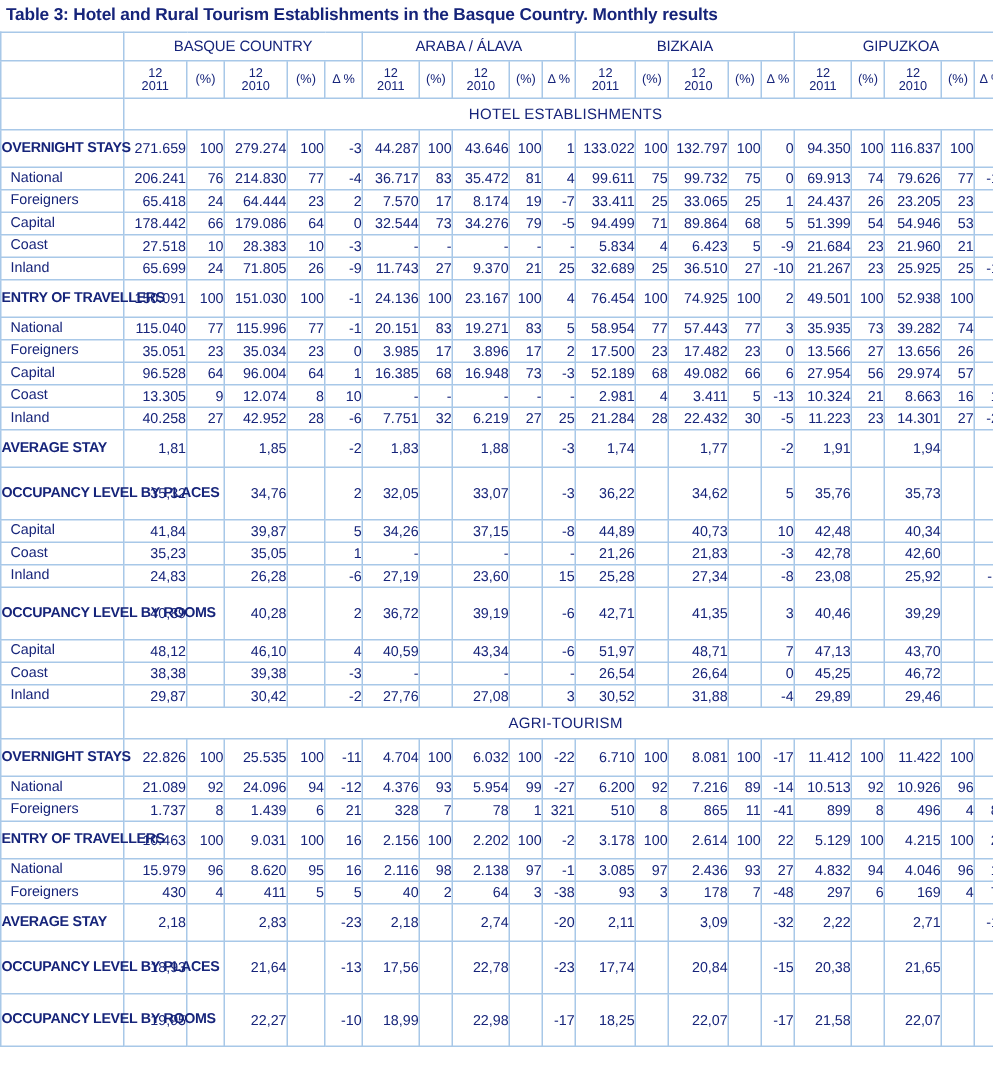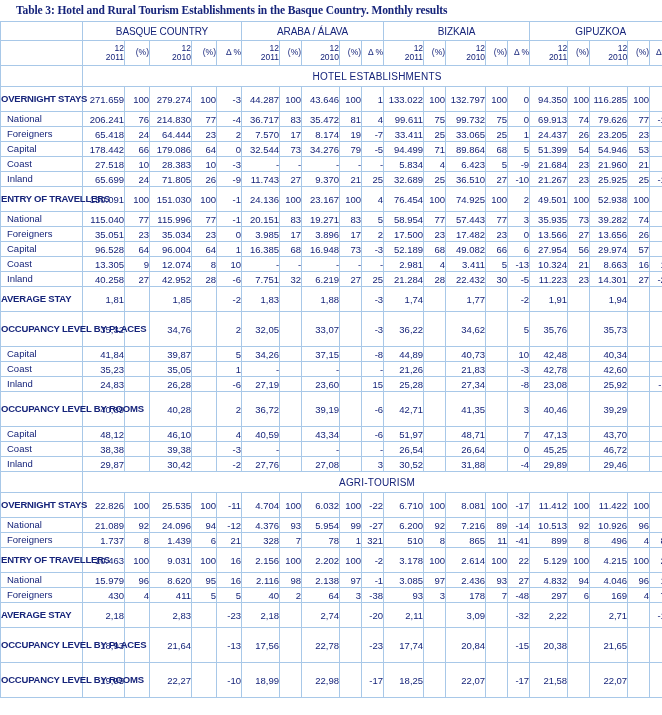--- a/index.html
+++ b/index.html
@@ -18,25 +18,24 @@
     width: 662px;
     height: 715px;
     position: relative;
     box-sizing: border-box;
     padding: 0;
   }
   .table-title {
     font-size: 11.5px;
     font-weight: bold;
     color: #16247a;
-    padding: 4px 2px 4px 16px;
+    padding: 4px 2px 4px 4px;
     line-height: 13px;
     white-space: nowrap;
     letter-spacing: -0.1px;
-    font-family: Liberation Serif, serif;
   }
   table.main {
     border-collapse: collapse;
     width: 662px;
     table-layout: fixed;
     font-size: 9.5px;
     color: #16247a;
   }
   table.main td, table.main th {
     border: 1px solid #a8c8e8;
@@ -47,21 +46,21 @@
   
   .reg-head {
     text-align: center;
     font-weight: bold;
     font-size: 10px;
     height: 18px;
     letter-spacing: -0.1px;
     margin-left: 22px;
   }
   .sub-head {
-    text-align: right;
+    text-align: center;
     font-size: 8.5px;
     height: 24px;
     line-height: 9.5px;
     font-weight: normal;
   }
   .sub-head .yr-top { display:block; }
   .sub-head .yr-bot { display:block; }
   .corner { border-left: 1px solid #ffffff; border-top: 1px solid #ffffff; background:#fff; }
   .section-band {
     text-align: center;
@@ -211,21 +210,21 @@
           <td class="num">43.646</td>
           <td class="num">100</td>
           <td class="num">1</td>
           <td class="num">133.022</td>
           <td class="num">100</td>
           <td class="num">132.797</td>
           <td class="num">100</td>
           <td class="num">0</td>
           <td class="num">94.350</td>
           <td class="num">100</td>
-          <td class="num">116.285</td>
+          <td class="num">116.837</td>
           <td class="num">100</td>
           <td class="num">-8</td>
         </tr>
         <tr>
           <td class="rowlabel indent">National</td>
           <td class="num">206.241</td>
           <td class="num">76</td>
           <td class="num">214.830</td>
           <td class="num">77</td>
           <td class="num">-4</td>

